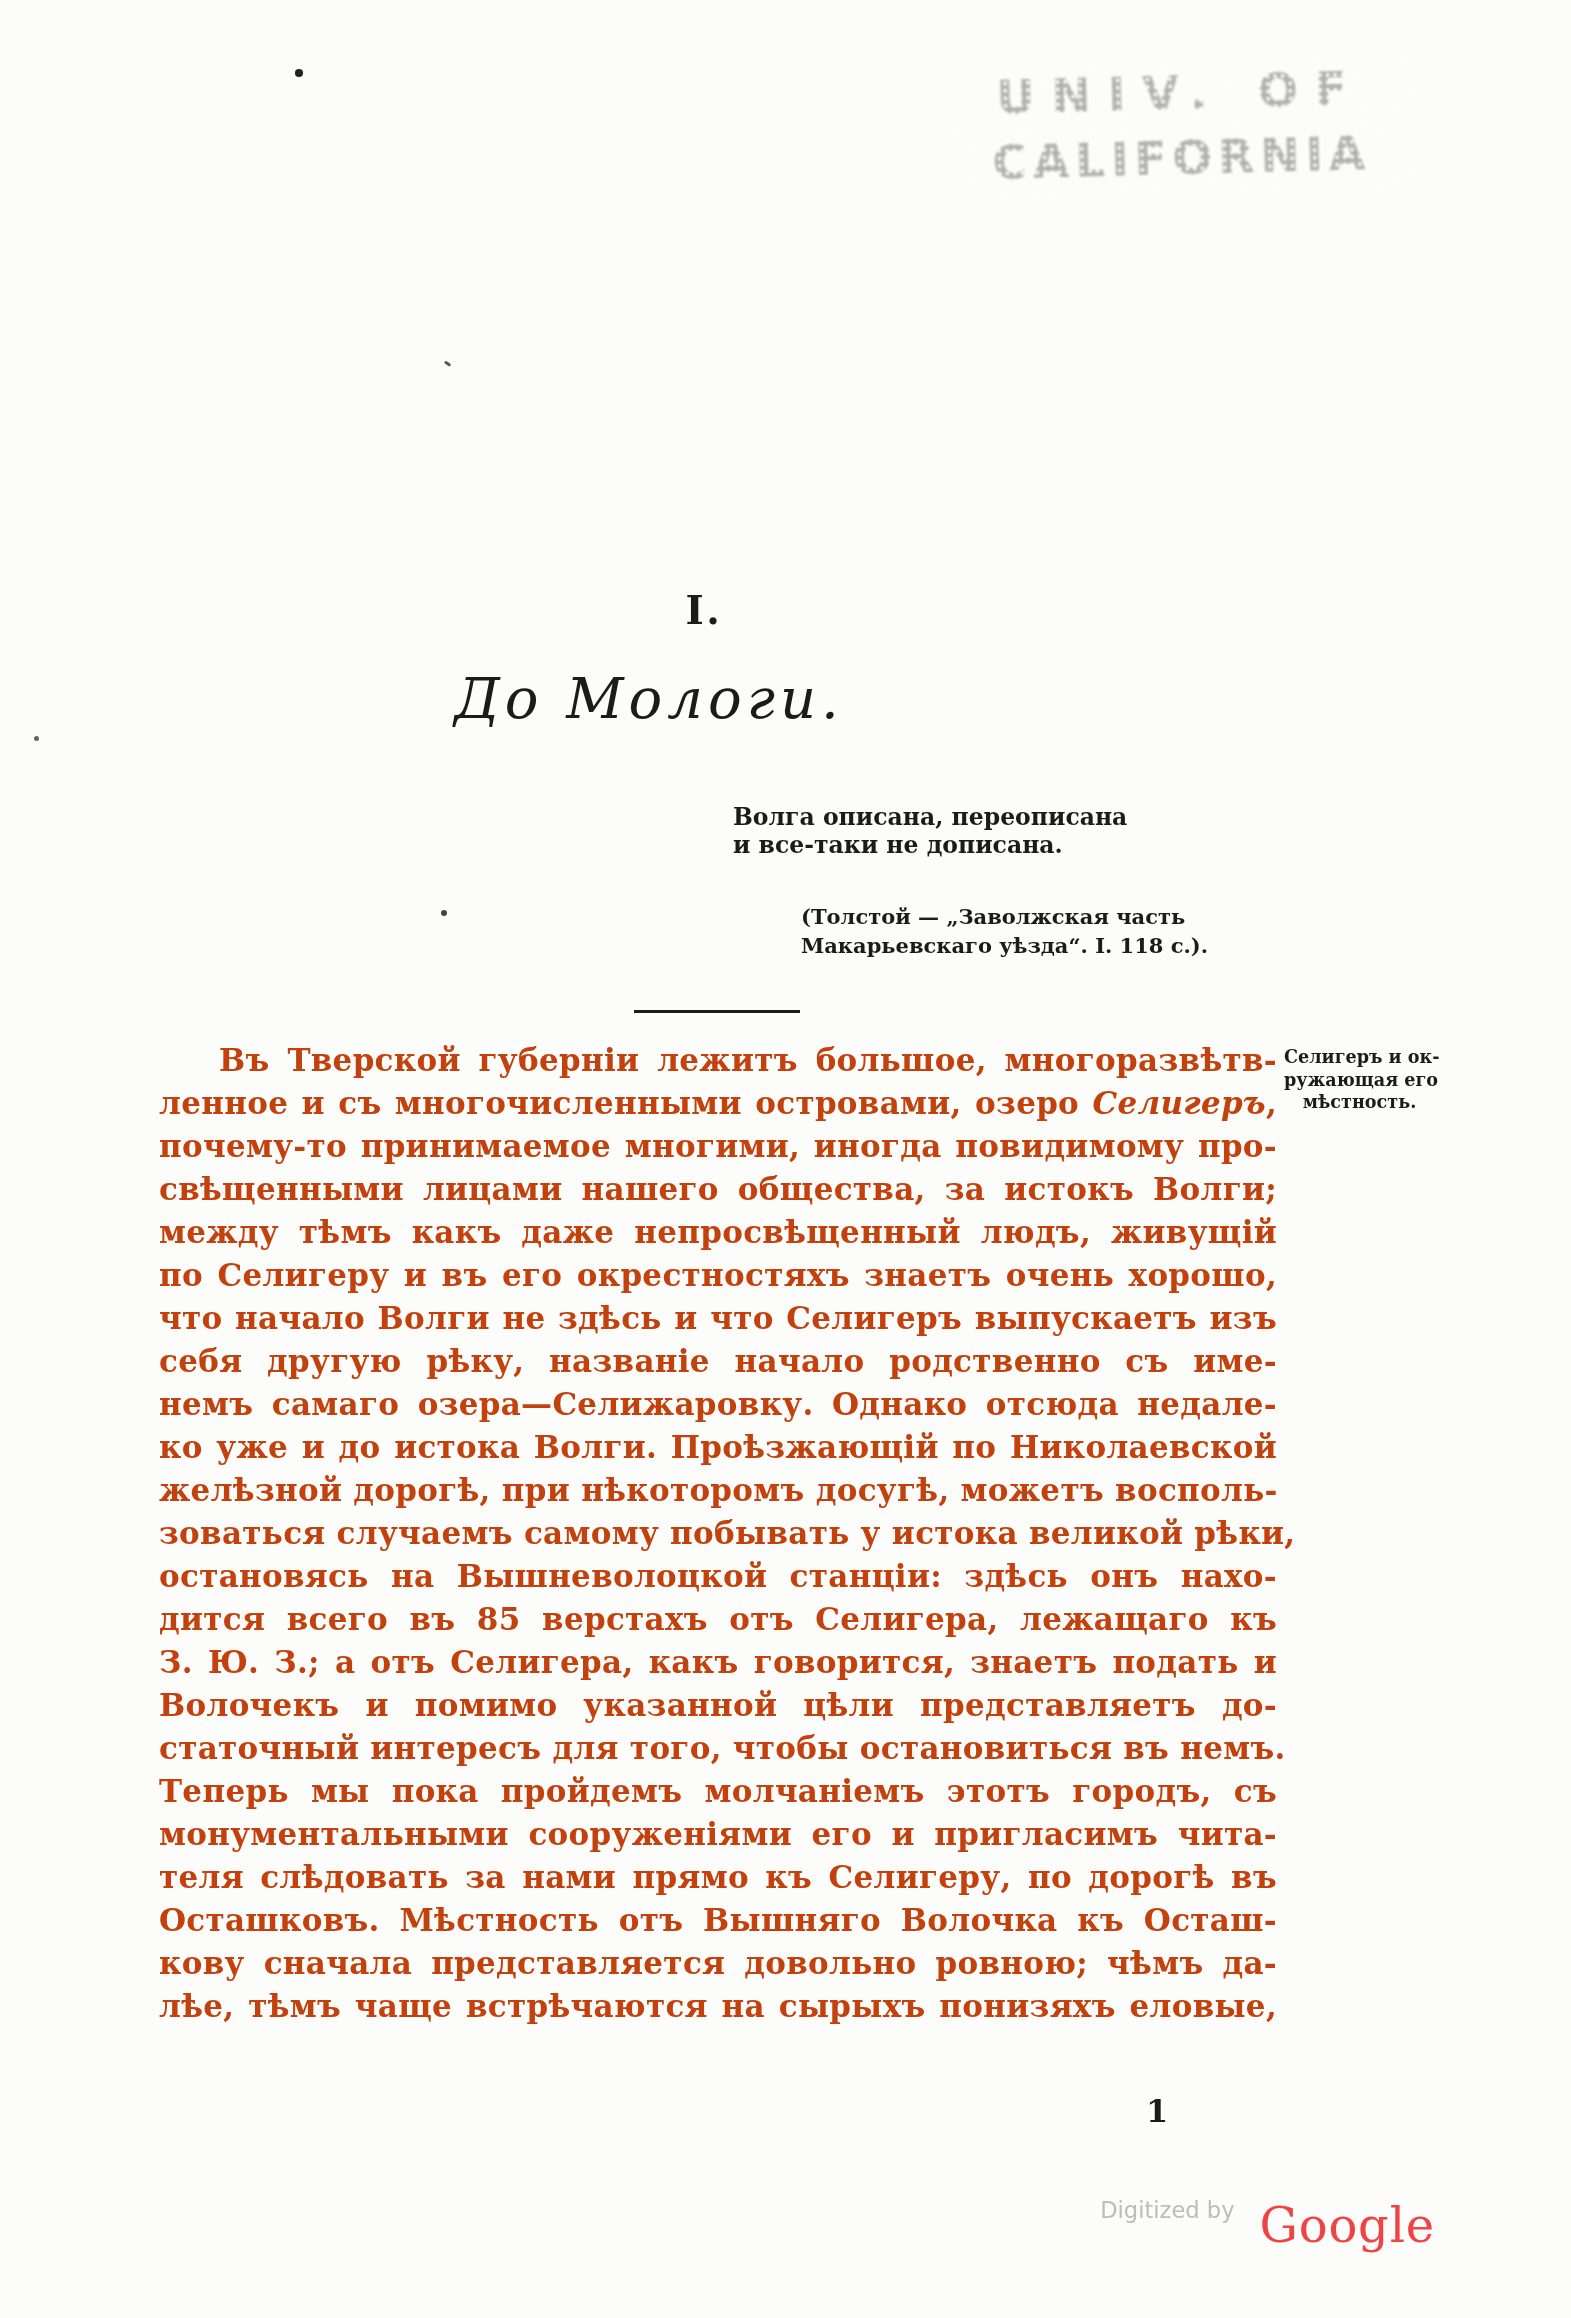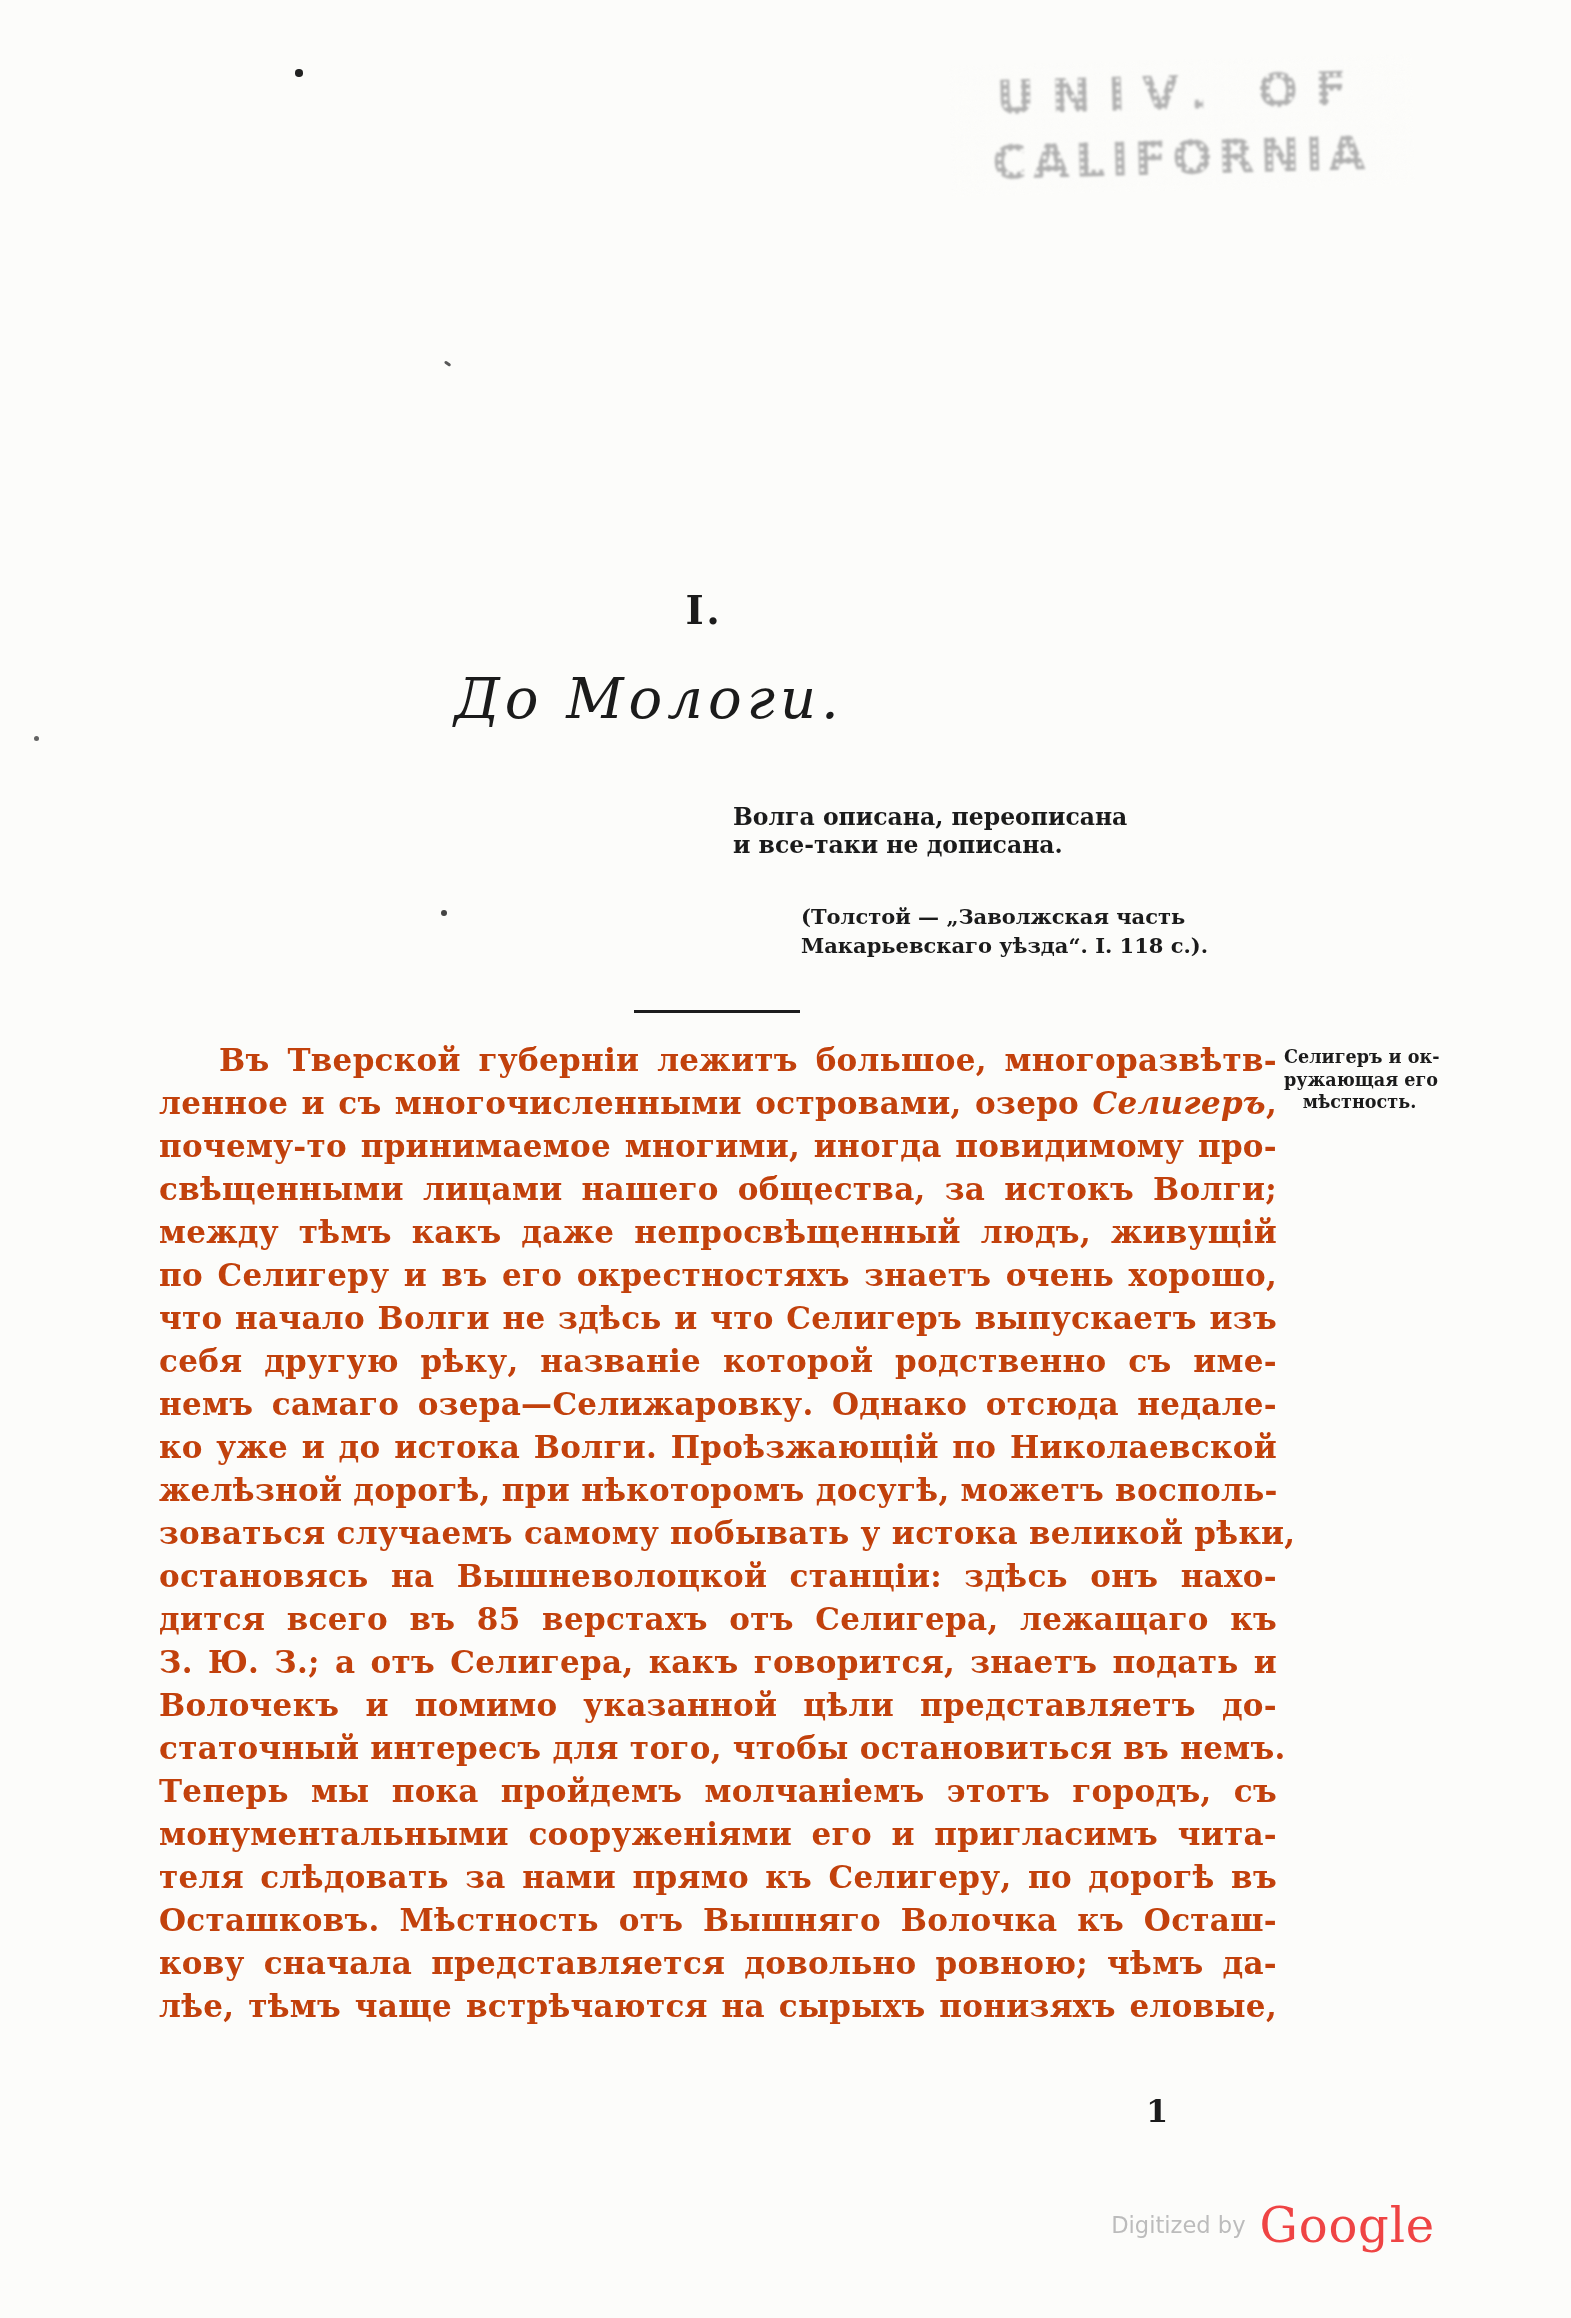--- a/index.html
+++ b/index.html
@@ -114,22 +114,22 @@
     top: 2092px;
     font-size: 32px;
     font-weight: bold;
   }
 
   .watermark {
     position: absolute;
     right: 136px;
     top: 2197px;
     display: flex;
-    align-items: center;
-    gap: 14px;
+    align-items: flex-start;
+    gap: 25px;
   }
   .digitized-by {
     font-family: "DejaVu Sans", sans-serif;
     font-size: 22.6px;
     color: #bcbcbc;
   }
   .google-logo {
     font-family: "DejaVu Serif", serif;
     font-size: 48px;
     color: #ef4444;
@@ -177,21 +177,21 @@
   <div class="divider-rule"></div>
 
   <div class="body-text">
       <div class="body-line indent">Въ Тверской губерніи лежитъ большое, многоразвѣтв-</div>
       <div class="body-line">ленное и съ многочисленными островами, озеро <em>Селигеръ</em>,</div>
       <div class="body-line">почему-то принимаемое многими, иногда повидимому про-</div>
       <div class="body-line">свѣщенными лицами нашего общества, за истокъ Волги;</div>
       <div class="body-line">между тѣмъ какъ даже непросвѣщенный людъ, живущій</div>
       <div class="body-line">по Селигеру и въ его окрестностяхъ знаетъ очень хорошо,</div>
       <div class="body-line">что начало Волги не здѣсь и что Селигеръ выпускаетъ изъ</div>
-      <div class="body-line">себя другую рѣку, названіе которой родственно съ име-</div>
+      <div class="body-line">себя другую рѣку, названіе начало родственно съ име-</div>
       <div class="body-line">немъ самаго озера—Селижаровку. Однако отсюда недале-</div>
       <div class="body-line">ко уже и до истока Волги. Проѣзжающій по Николаевской</div>
       <div class="body-line">желѣзной дорогѣ, при нѣкоторомъ досугѣ, можетъ восполь-</div>
       <div class="body-line">зоваться случаемъ самому побывать у истока великой рѣки,</div>
       <div class="body-line">остановясь на Вышневолоцкой станціи: здѣсь онъ нахо-</div>
       <div class="body-line">дится всего въ 85 верстахъ отъ Селигера, лежащаго къ</div>
       <div class="body-line">З. Ю. З.; а отъ Селигера, какъ говорится, знаетъ подать и</div>
       <div class="body-line">Волочекъ и помимо указанной цѣли представляетъ до-</div>
       <div class="body-line">статочный интересъ для того, чтобы остановиться въ немъ.</div>
       <div class="body-line">Теперь мы пока пройдемъ молчаніемъ этотъ городъ, съ</div>

